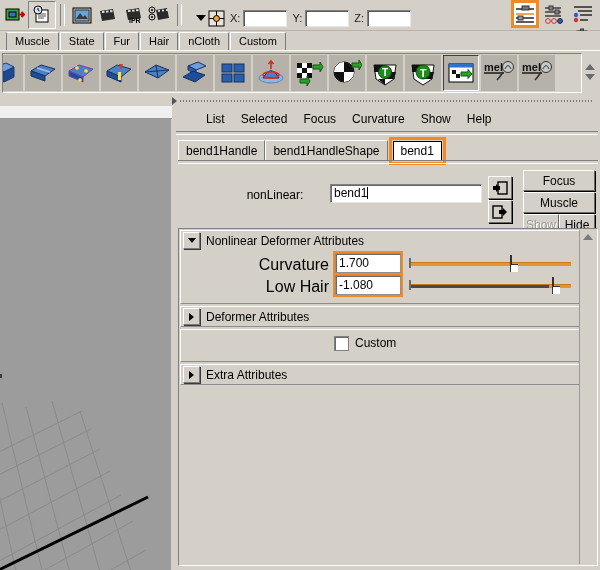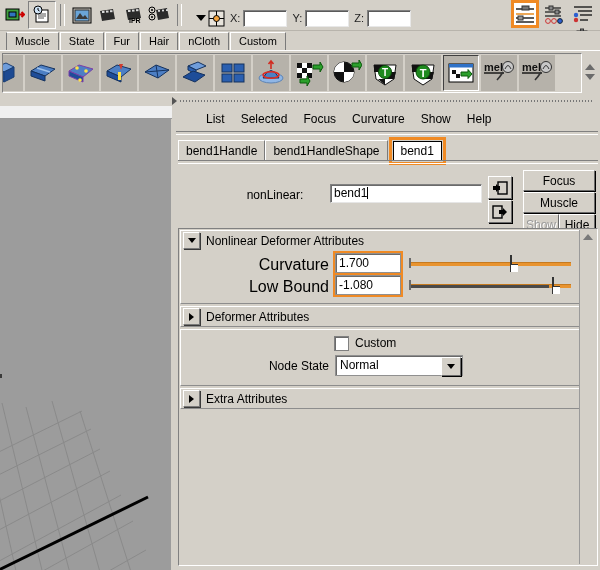--- a/index.html
+++ b/index.html
@@ -707,21 +707,21 @@
               <div class="attrlabel">Curvature</div>
               <div class="attrfield">1.700</div>
               <div class="sliderbox">
                 <div class="strack"></div>
                 <div class="strack-left-cap"></div>
                 <div class="shandle" style="left:98px;"></div>
               </div>
             </div>
 
             <div class="attrrow">
-              <div class="attrlabel">Low Bound</div>
+              <div class="attrlabel">Low Hair</div>
               <div class="attrfield">-1.080</div>
               <div class="sliderbox">
                 <div class="strack dark"></div>
                 <div class="strack" style="left:140px;width:22px;"></div>
                 <div class="strack-left-cap"></div>
                 <div class="shandle" style="left:140px;"></div>
               </div>
             </div>
 
 
@@ -736,29 +736,20 @@
             <span>Deformer Attributes</span>
           </div>
         </div>
 
         <div class="frame">
           <div class="framebody">
             <div class="chkrow">
               <div class="chkbox"></div>
               <div class="chklabel">Custom</div>
             </div>
-            <div class="selectrow">
-              <div class="selectlabel">Node State</div>
-              <div class="select">
-                <span>Normal</span>
-                <span class="selarrow">
-                    <span class="tri-dn"></span>
-                  </span>
-              </div>
-            </div>
           </div>
         </div>
 
         <div class="frame">
           <div class="frametitle">
             <span class="twisty">
                 <span class="tri-rt"></span>
               </span>
             <span>Extra Attributes</span>
           </div>

